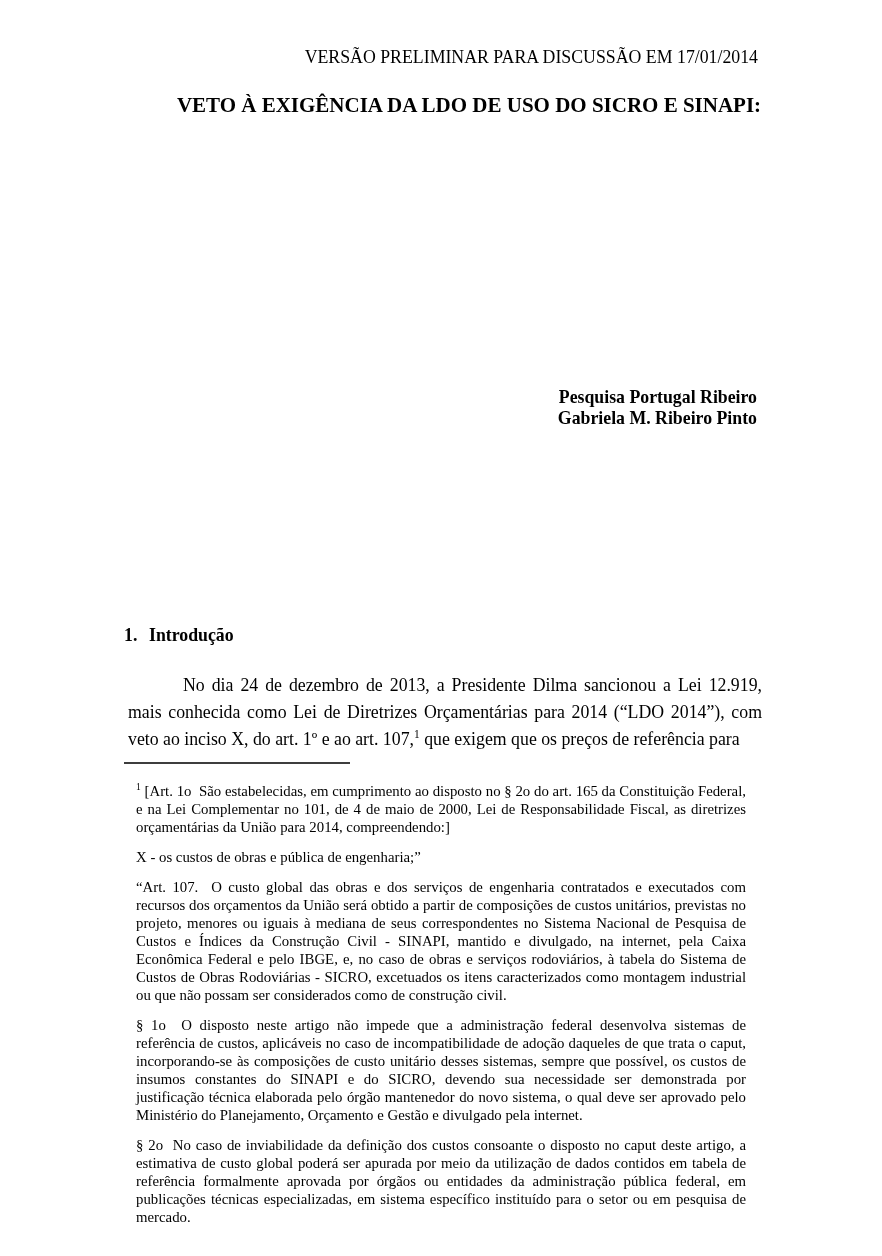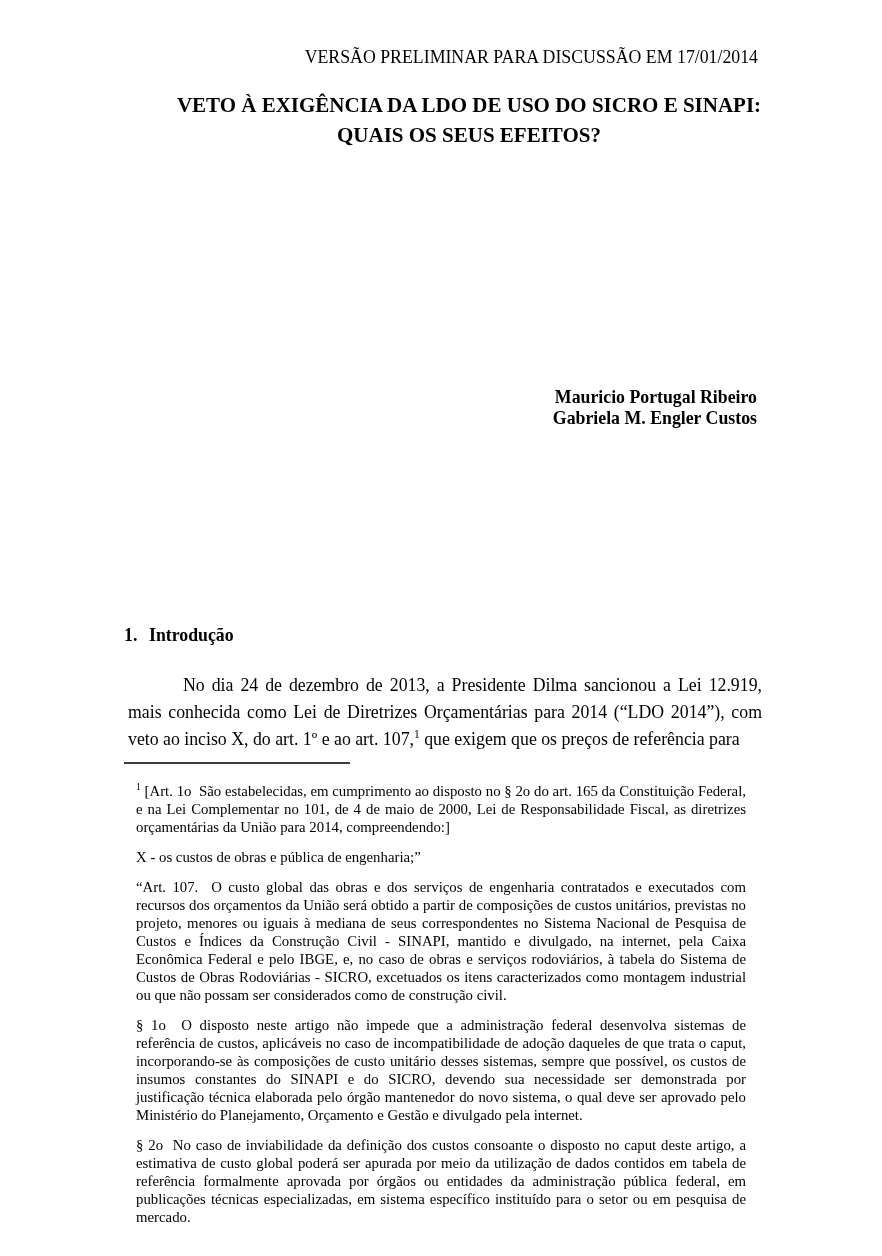--- a/index.html
+++ b/index.html
@@ -73,26 +73,25 @@
 </style>
 </head>
 <body>
 
 <div class="page">
 
   <div class="doc-header">VERSÃO PRELIMINAR PARA DISCUSSÃO EM 17/01/2014</div>
 
   <div class="doc-title">
     <div class="title-line">VETO À EXIGÊNCIA DA LDO DE USO DO SICRO E SINAPI:</div>
-    <div class="title-line">QUAIS OS SEUS EFEITOS?</div>
   </div>
 
   <div class="authors">
-    <div class="author">Mauricio Portugal Ribeiro</div>
-    <div class="author">Gabriela M. Engler Custos</div>
+    <div class="author">Pesquisa Portugal Ribeiro</div>
+    <div class="author">Gabriela M. Ribeiro Pinto</div>
   </div>
 
   <h2 class="sec-heading"><span class="sec-num">1.</span><span class="sec-title">Introdução</span></h2>
 
   <p class="body-par"><span>No dia 24 de dezembro de 2013, a Presidente Dilma sancionou a Lei 12.919, mais conhecida como Lei de Diretrizes Orçamentárias para 2014 (“LDO 2014”), com veto ao inciso X, do art. 1º e ao art. 107,</span><sup class="fn-ref">1</sup><span> que exigem que os preços de referência para</span></p>
 
   <div class="fn-rule"></div>
 
   <div class="footnote">
     <p class="fn-par"><sup class="fn-marker">1</sup><span> [Art. 1o&nbsp; São estabelecidas, em cumprimento ao disposto no § 2o do art. 165 da Constituição Federal, e na Lei Complementar no 101, de 4 de maio de 2000, Lei de Responsabilidade Fiscal, as diretrizes orçamentárias da União para 2014, compreendendo:]</span></p>

